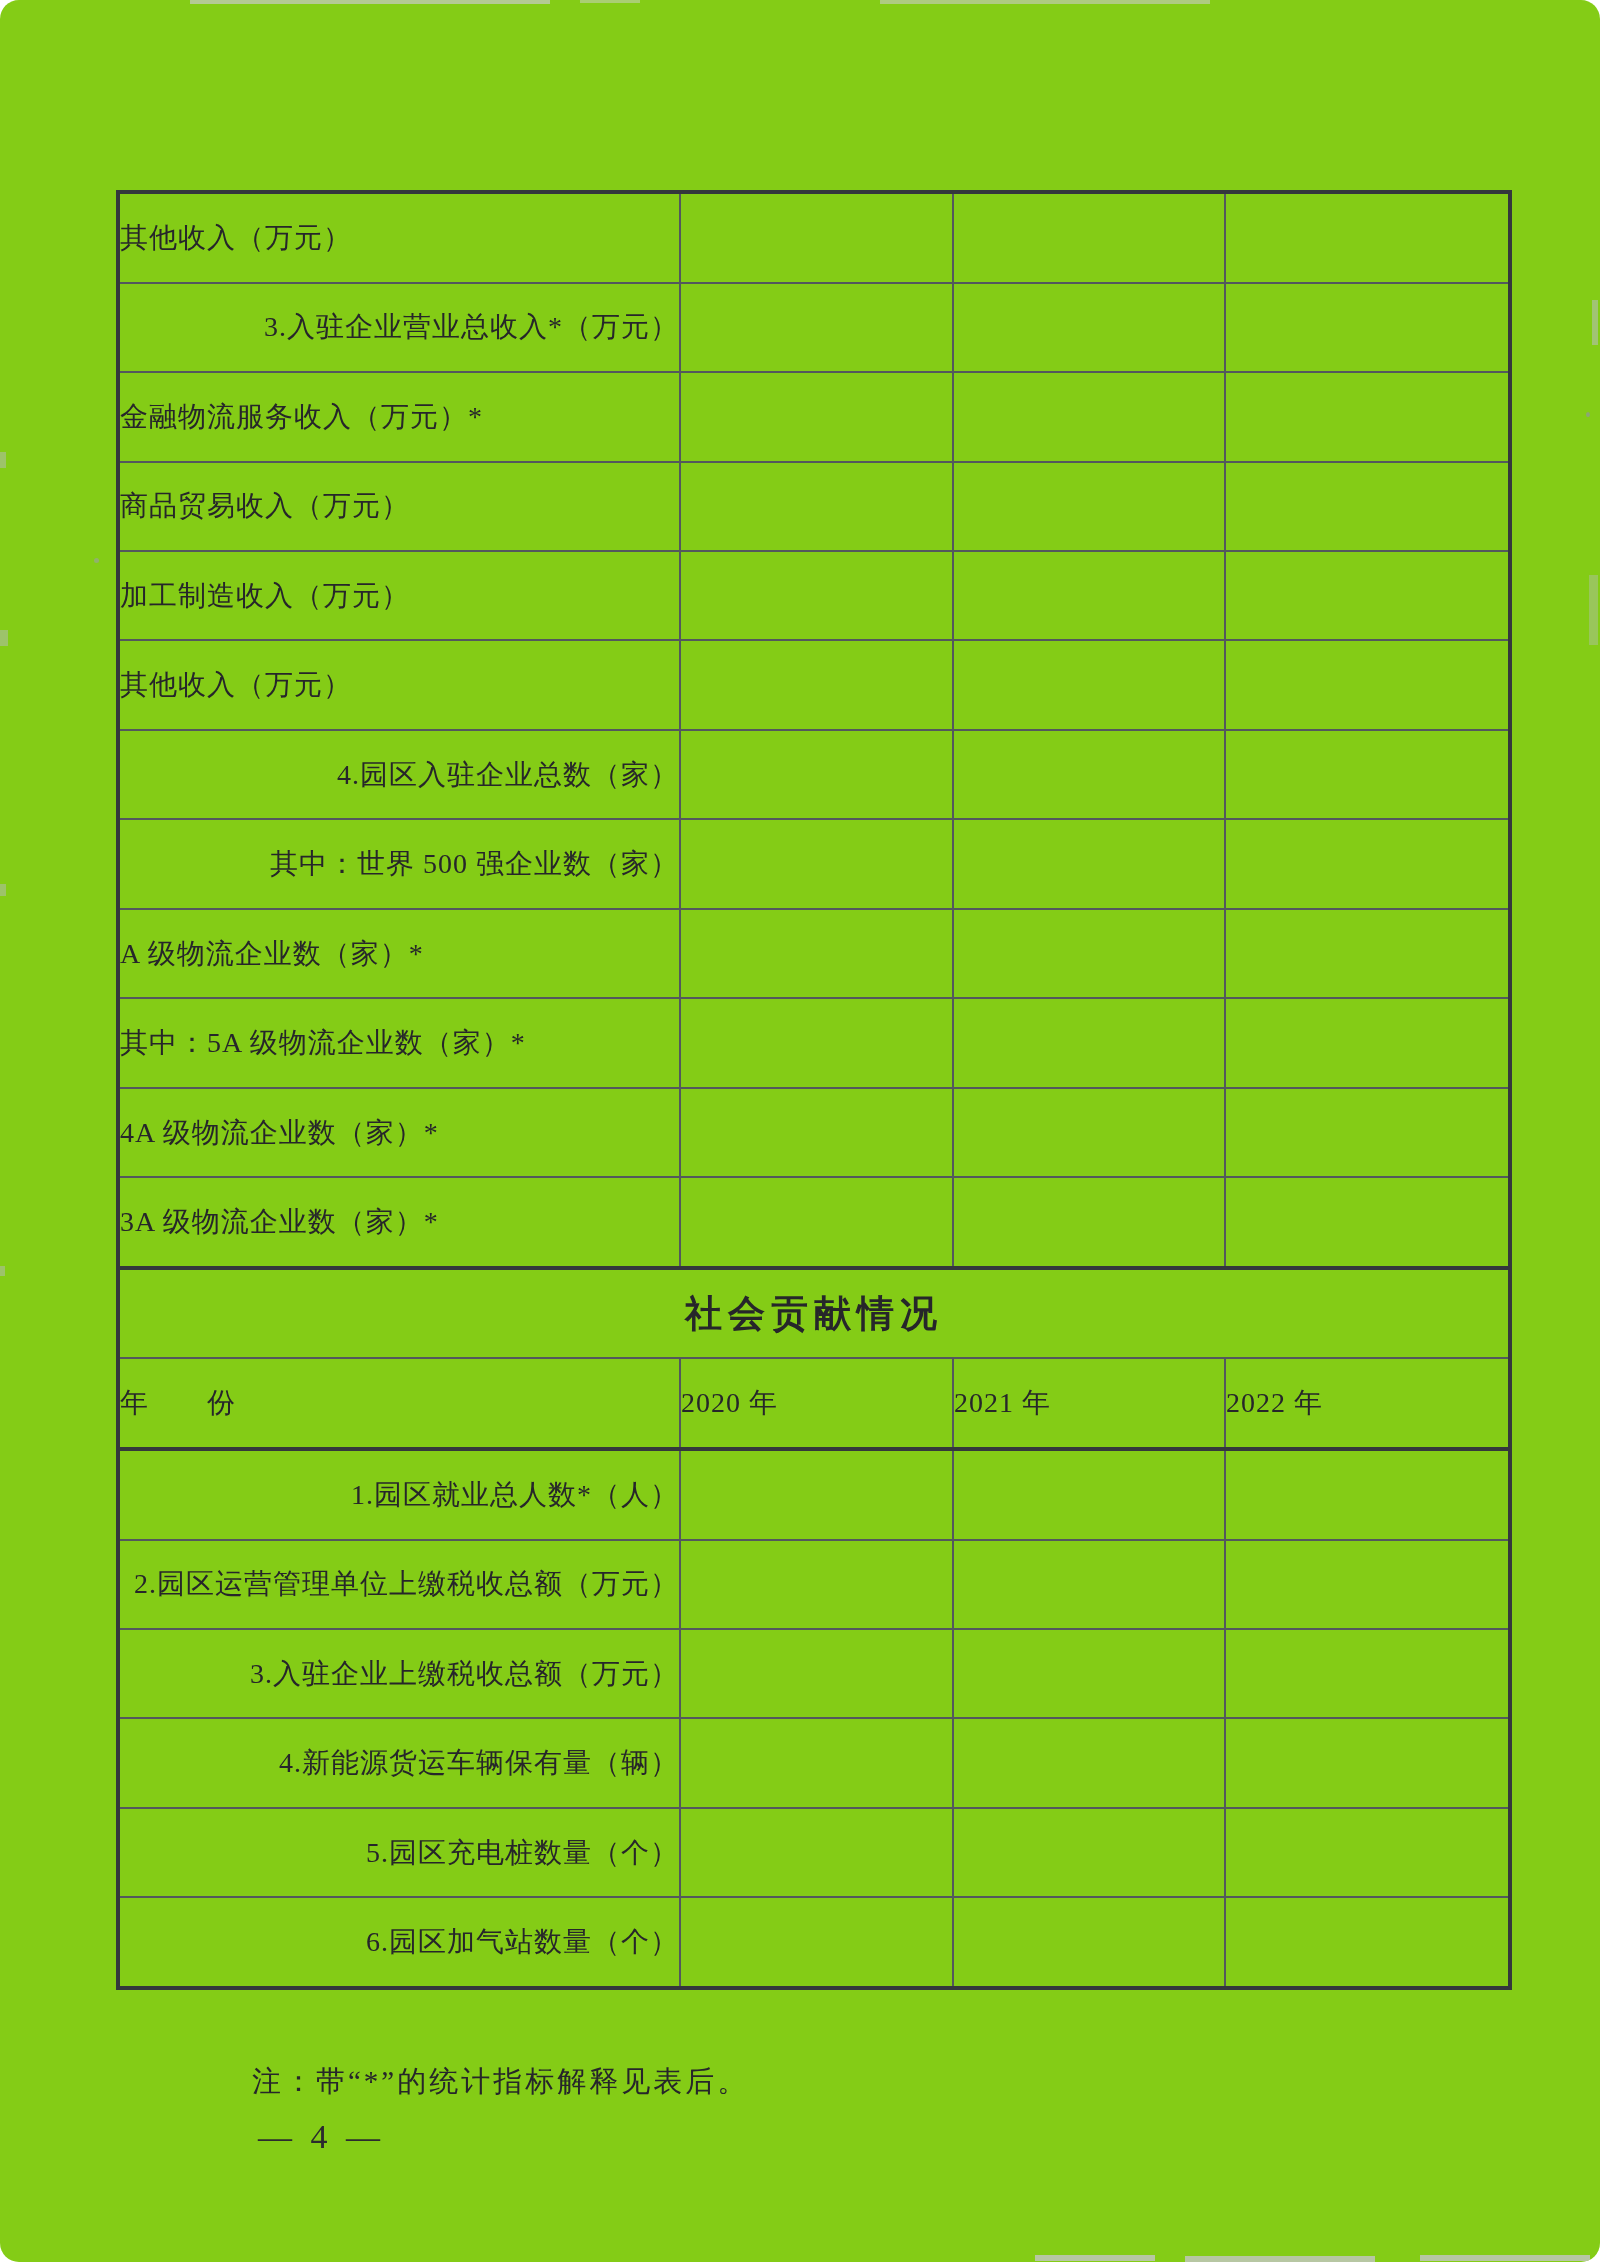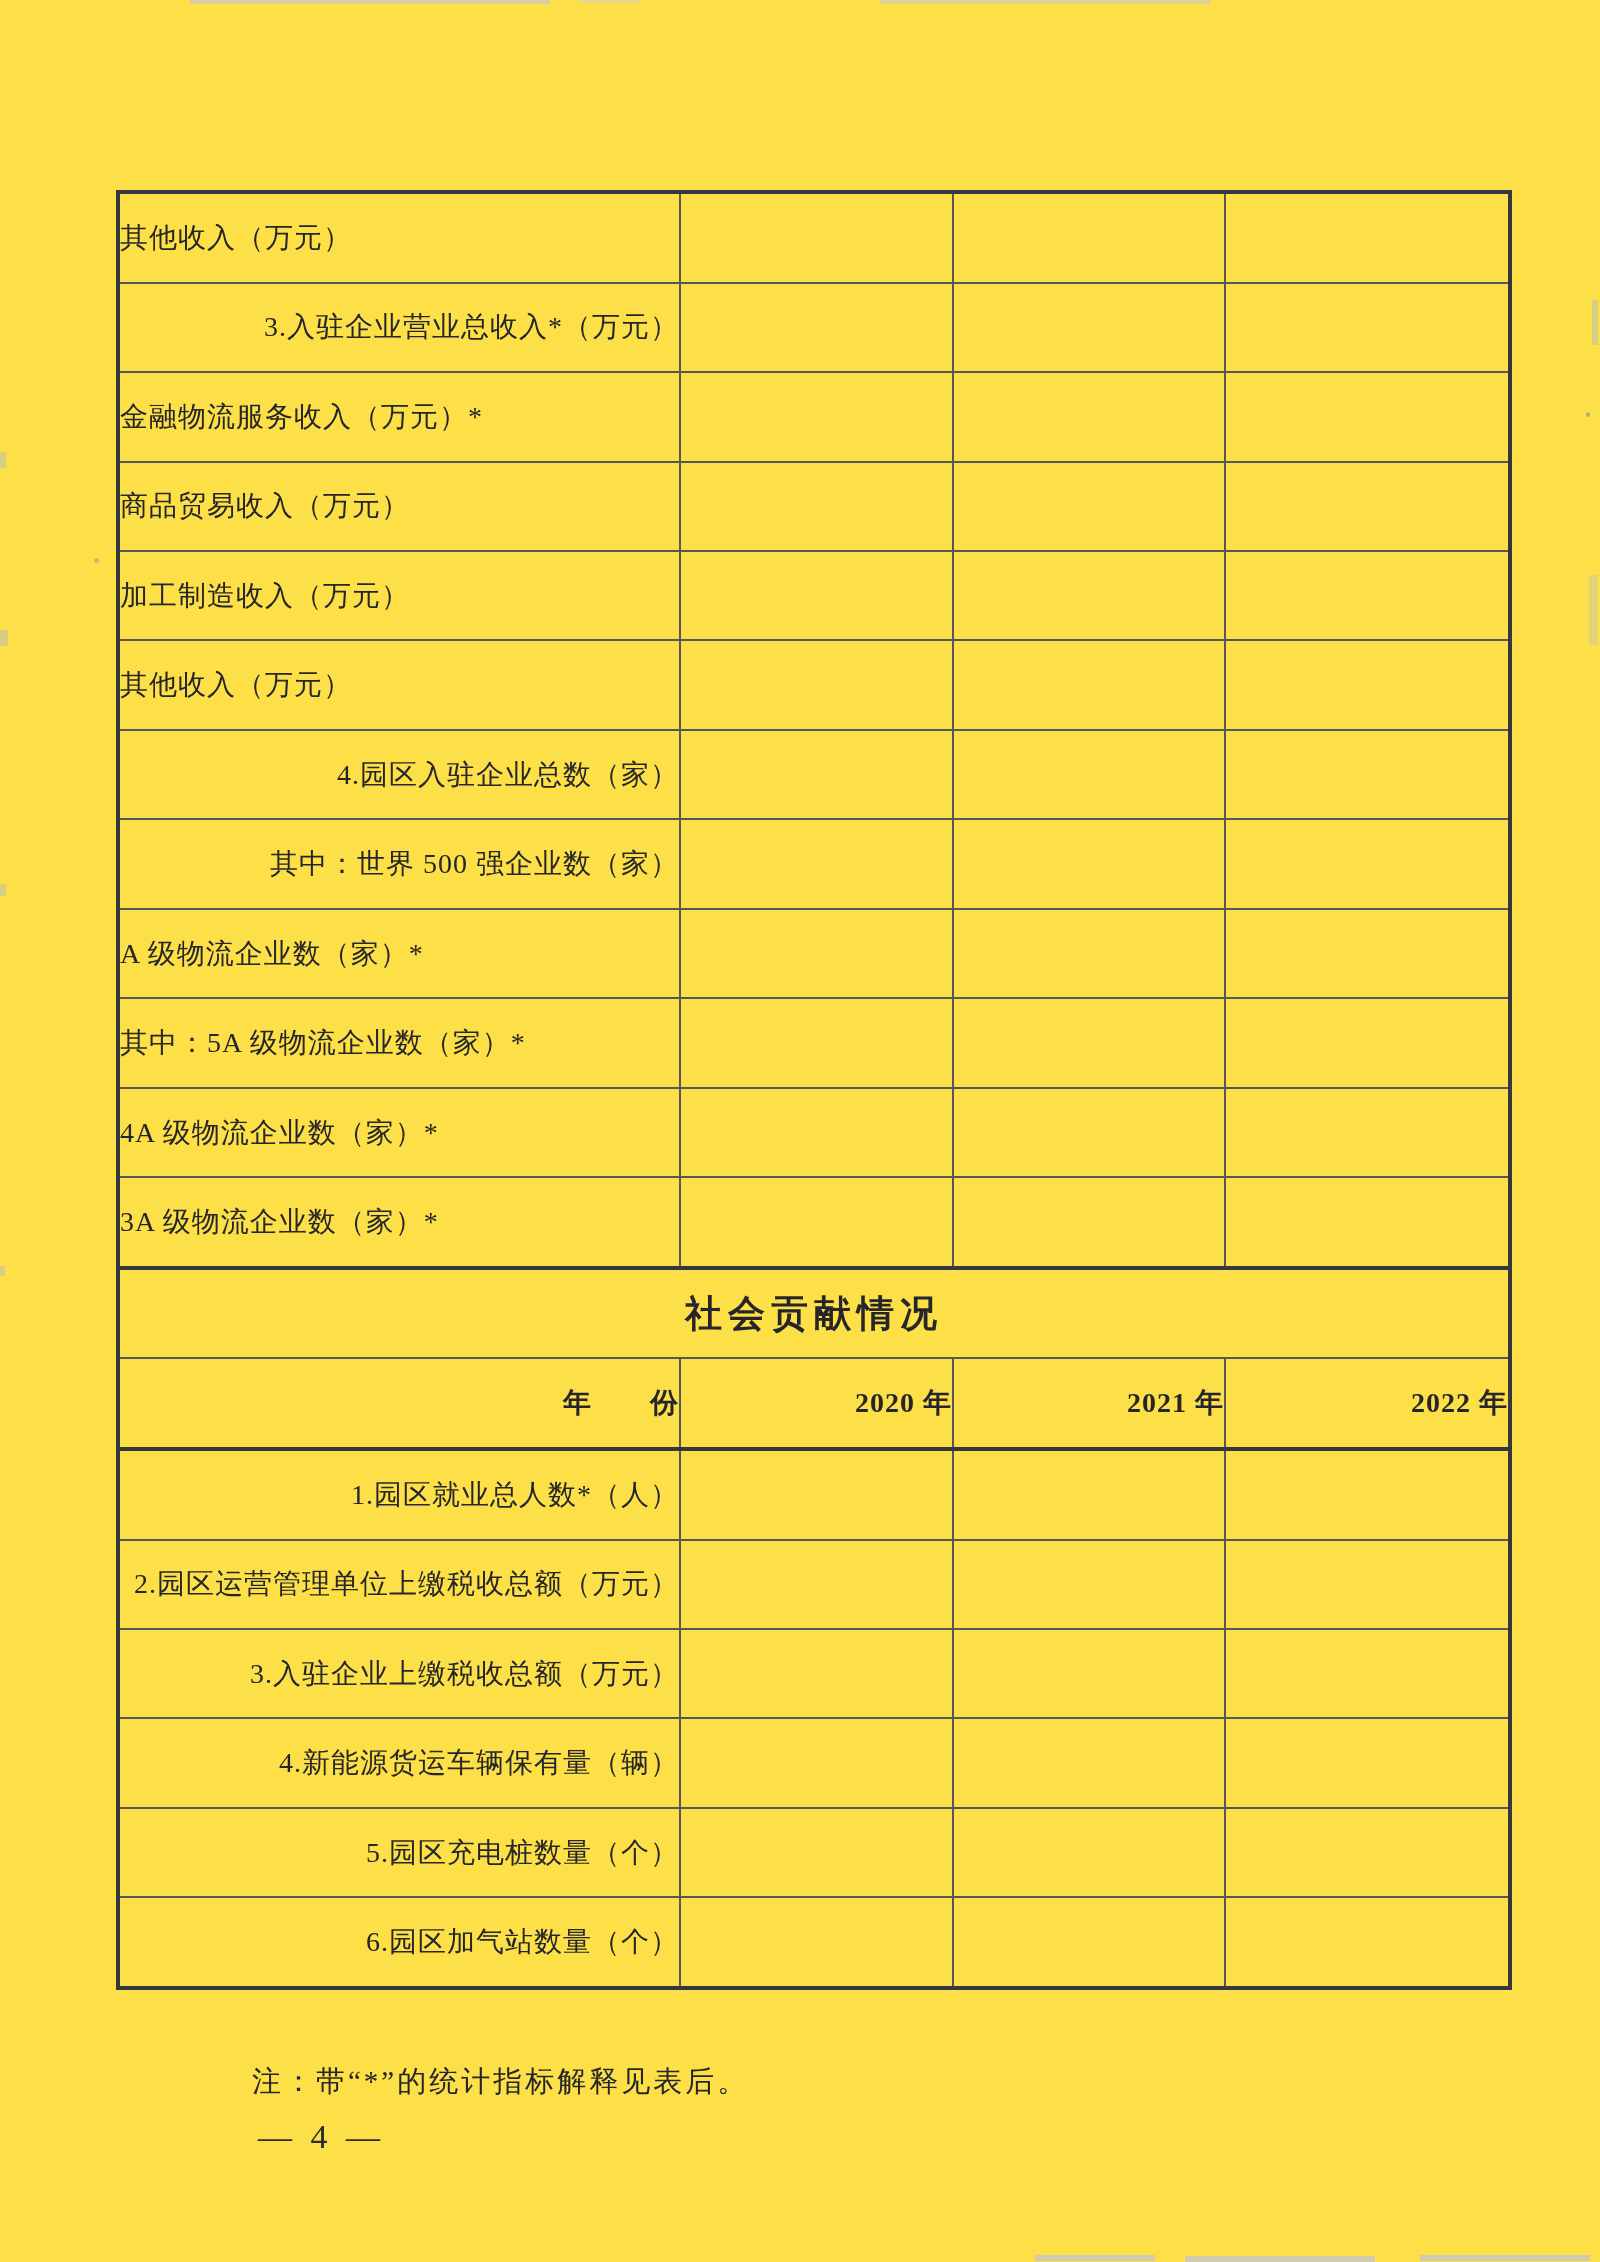--- a/index.html
+++ b/index.html
@@ -1,22 +1,23 @@
 <!DOCTYPE html>
 <html><head>
 <meta charset="utf-8">
 <style>
   html,body{margin:0;padding:0;background:#ffffff;}
   .page{
     position:relative;
     width:1600px;height:2262px;
-    background:#fde047;
+    background:#84cc16;
     overflow:hidden;
     font-family:"Liberation Serif","DejaVu Serif",serif;
     color:#26262a;
+    border-radius:19px;
   }
   
   table.form{
     position:absolute;
     left:116px;top:190px;
     width:1392px;height:1800px;
     border-collapse:collapse;
     table-layout:fixed;
     border:4px solid #34383c;
   }
@@ -36,22 +37,22 @@
   td.lvl1{padding-left:70px;}
   td.lvl2{padding-left:142px;margin-top:26px;}
   tr.section-row td{
     text-align:center;
     font-weight:bold;
     font-size:37px;
     letter-spacing:6px;
     border-top:4px solid #34383c;
   }
   tr.year-row td{
-    text-align:right;
-    font-weight:bold;
+    text-align:left;
+    font-weight:normal;
     font-size:28px;
     border-bottom:4px solid #34383c;
     letter-spacing:1px;
   }
   
   .note{
     position:absolute;
     left:252px;top:2062px;
     font-size:29px;
     letter-spacing:3px;

